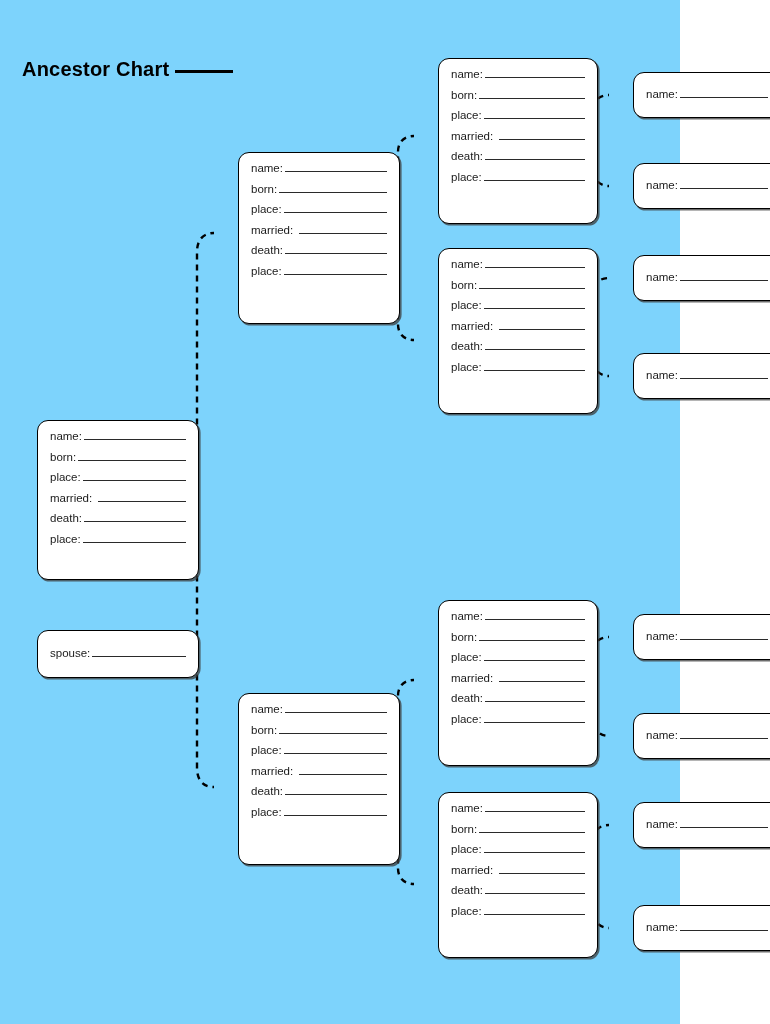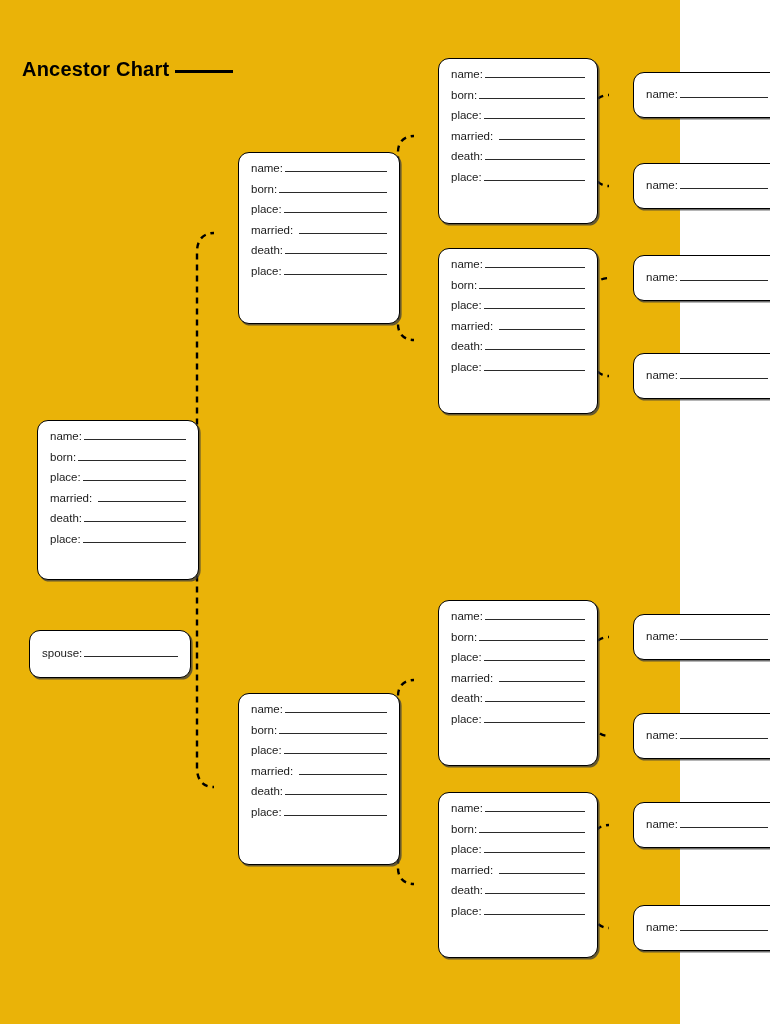--- a/index.html
+++ b/index.html
@@ -5,21 +5,21 @@
   * { box-sizing: border-box; margin: 0; padding: 0; }
   html, body {
     width: 770px; height: 1024px;
     background: #ffffff;
     font-family: "Liberation Sans", sans-serif;
     overflow: hidden;
   }
   #page {
     position: relative;
     width: 680px; height: 1024px;
-    background: #eab308;
+    background: #7dd3fc;
   }
 
   
   .chart-title {
     position: absolute;
     left: 22px; top: 58px;
     font-size: 20px;
     font-weight: bold;
     color: #000;
     letter-spacing: 0.2px;
@@ -148,21 +148,21 @@
     <div class="field">
       <span class="lbl">death:</span>
       <span class="rule"></span>
     </div>
     <div class="field">
       <span class="lbl">place:</span>
       <span class="rule"></span>
     </div>
   </div>
 
-  <div class="box single" style="left:6px; top:630px; width:162px; height:48px;">
+  <div class="box single" style="left:14px; top:630px; width:162px; height:48px;">
     <div class="field">
       <span class="lbl">spouse:</span>
       <span class="rule"></span>
     </div>
   </div>
 
   <div class="box" style="left:215px; top:152px; width:162px; height:172px;">
     <div class="field">
       <span class="lbl">name:</span>
       <span class="rule"></span>

